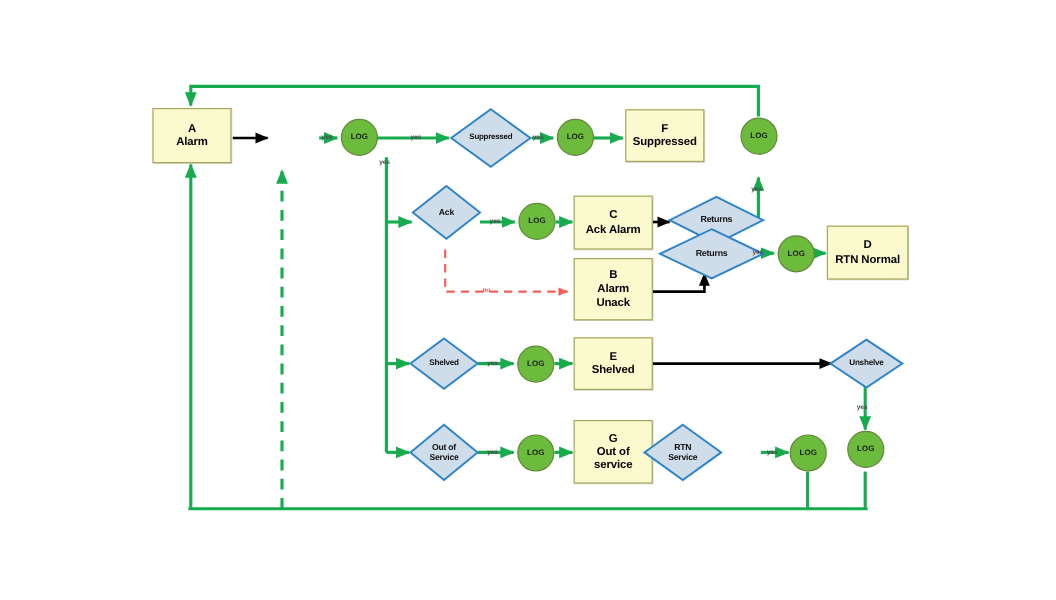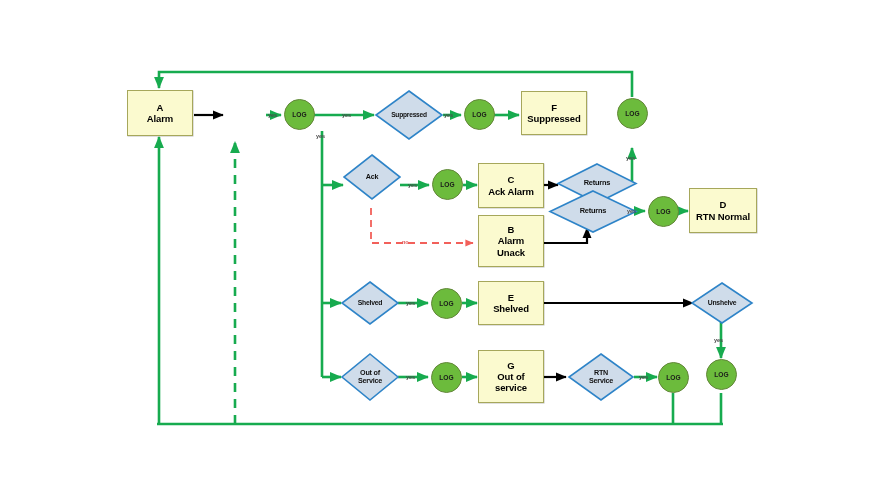--- a/index.html
+++ b/index.html
@@ -210,21 +210,21 @@
 
   <div class="dia-wrap" style="left:691px;top:282px;width:62px;height:42px;">
     <svg width="62" height="42">
         <polygon points="31,1 61,21 31,41 1,21" fill="#cfdcea" stroke="#2e84c8" stroke-width="1.6"></polygon>
       </svg>
     <div class="dia-lbl" style="font-size:6.8px;">
       <div>Unshelve</div>
     </div>
   </div>
 
-  <div class="dia-wrap" style="left:568px;top:353px;width:66px;height:48px;">
+  <div class="dia-wrap" style="left:536px;top:353px;width:66px;height:48px;">
     <svg width="66" height="48">
         <polygon points="33,1 65,24 33,47 1,24" fill="#cfdcea" stroke="#2e84c8" stroke-width="1.6"></polygon>
       </svg>
     <div class="dia-lbl" style="font-size:7.2px;">
       <div>
         <div>RTN</div>
         <div>Service</div>
       </div>
     </div>
   </div>

